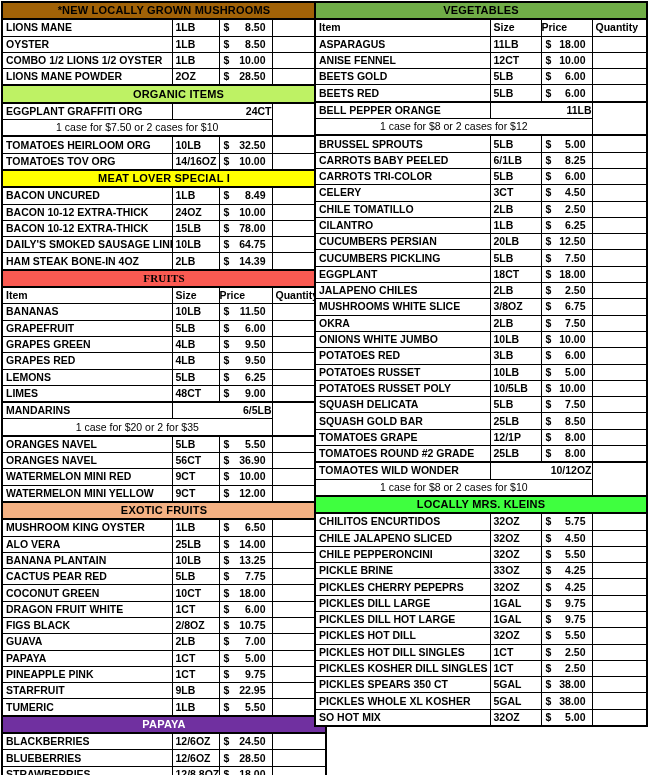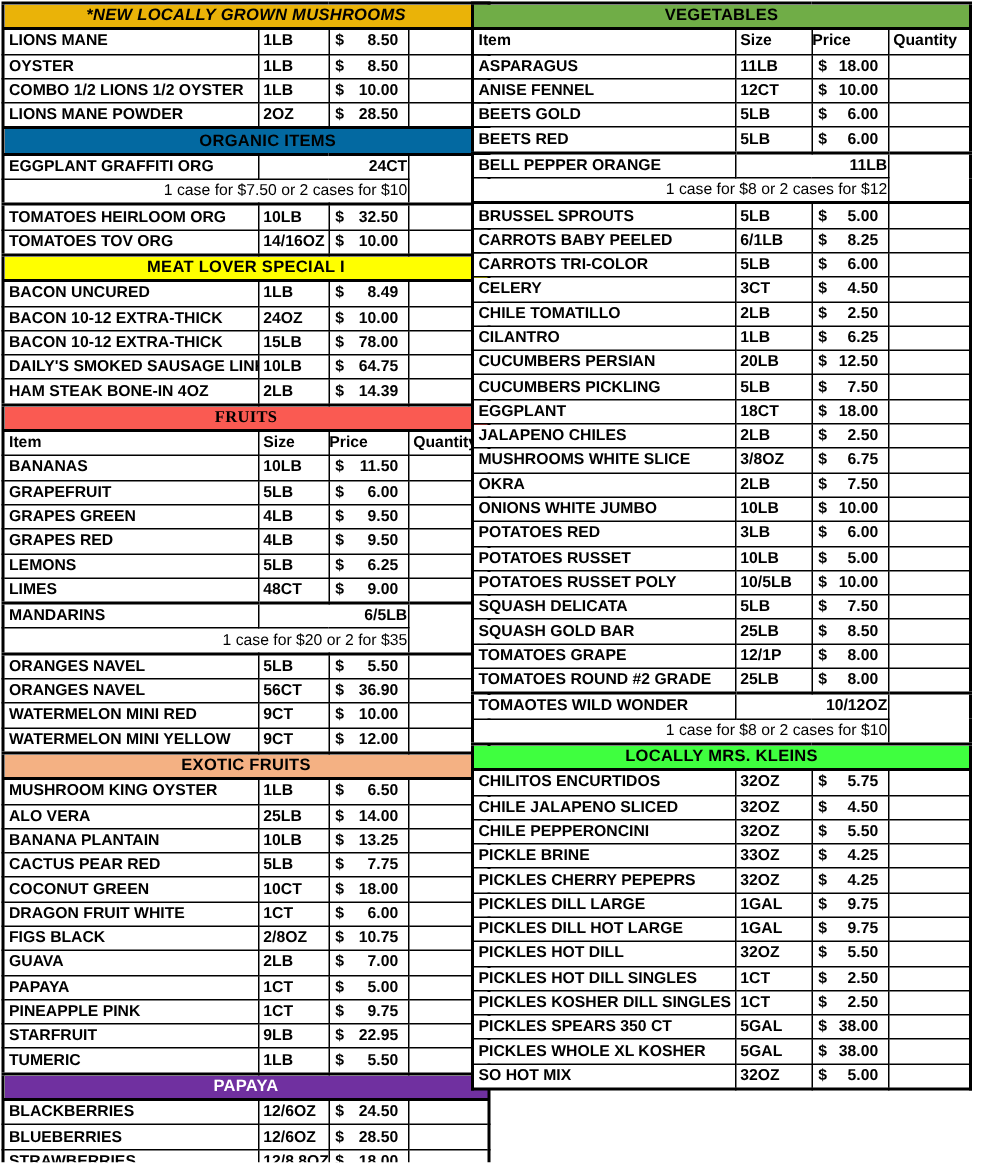--- a/index.html
+++ b/index.html
@@ -11,37 +11,37 @@
   td{border:1px solid #000;height:15.3px;padding:0;margin:0;overflow:hidden;white-space:nowrap;
      font-size:10.5px;font-weight:bold;color:#000;line-height:15px;vertical-align:middle;background:#fff;}
   tr.section-header td{border-top:2px solid #000;border-bottom:2px solid #000;text-align:center;
      font-size:11px;letter-spacing:.2px;}
   td.item-cell{padding-left:3px;}
   td.size-cell{padding-left:3px;}
   td.price-cell .pflex{display:flex;justify-content:space-between;padding:0 6px 0 4px;}
   td.colheader-price{text-align:left;}
   td.merged-cell{text-align:right;}
   tr.grp-first td{border-top:2px solid #000;}
-  tr.note-row td{border-bottom:2px solid #000;font-weight:normal;text-align:right;}
+  tr.note-row td{border-bottom:2px solid #000;font-weight:normal;text-align:center;}
   td.qty-cell{background:#fff;}
 </style>
 </head>
 <body>
 
 <div class="sheet">
   <table class="price-table" id="left-table">
     <colgroup>
       <col style="width:170px">
         <col style="width:47px">
         <col style="width:53px">
         <col style="width:54px">
     </colgroup>
     <tbody>
         <tr class="section-header">
-          <td colspan="4" style="background: #eab308; color: rgb(0, 0, 0); font-style: italic;">*NEW LOCALLY GROWN MUSHROOMS</td>
+          <td colspan="4" style="background: #a16207; color: rgb(0, 0, 0);">*NEW LOCALLY GROWN MUSHROOMS</td>
         </tr>
         <tr>
           <td class="item-cell">LIONS MANE</td>
           <td class="size-cell">1LB</td>
           <td class="price-cell">
             <div class="pflex">
               <span>$</span>
               <span>8.50</span>
             </div>
           </td>
@@ -74,21 +74,21 @@
           <td class="size-cell">2OZ</td>
           <td class="price-cell">
             <div class="pflex">
               <span>$</span>
               <span>28.50</span>
             </div>
           </td>
           <td class="qty-cell"></td>
         </tr>
         <tr class="section-header">
-          <td colspan="4" style="background: #0369a1; color: rgb(0, 0, 0); padding-left: 29px;">ORGANIC ITEMS</td>
+          <td colspan="4" style="background: #bef264; color: rgb(0, 0, 0); padding-left: 29px;">ORGANIC ITEMS</td>
         </tr>
         <tr class="grp-first">
           <td class="item-cell">EGGPLANT GRAFFITI ORG</td>
           <td class="merged-cell" colspan="2">24CT</td>
           <td class="qty-cell" rowspan="2" style="border-bottom: 2px solid rgb(0, 0, 0);"></td>
         </tr>
         <tr class="note-row">
           <td colspan="3">1 case for $7.50 or 2 cases for $10</td>
         </tr>
         <tr>

